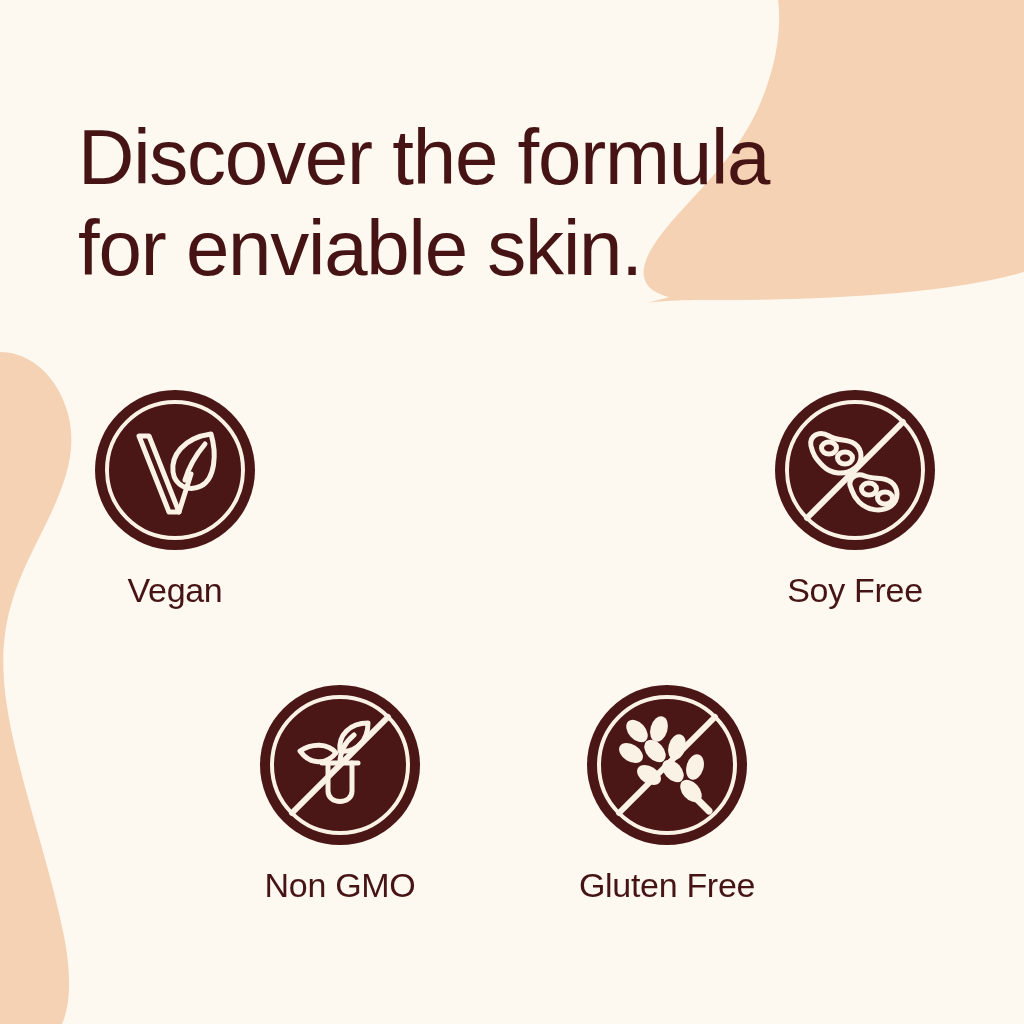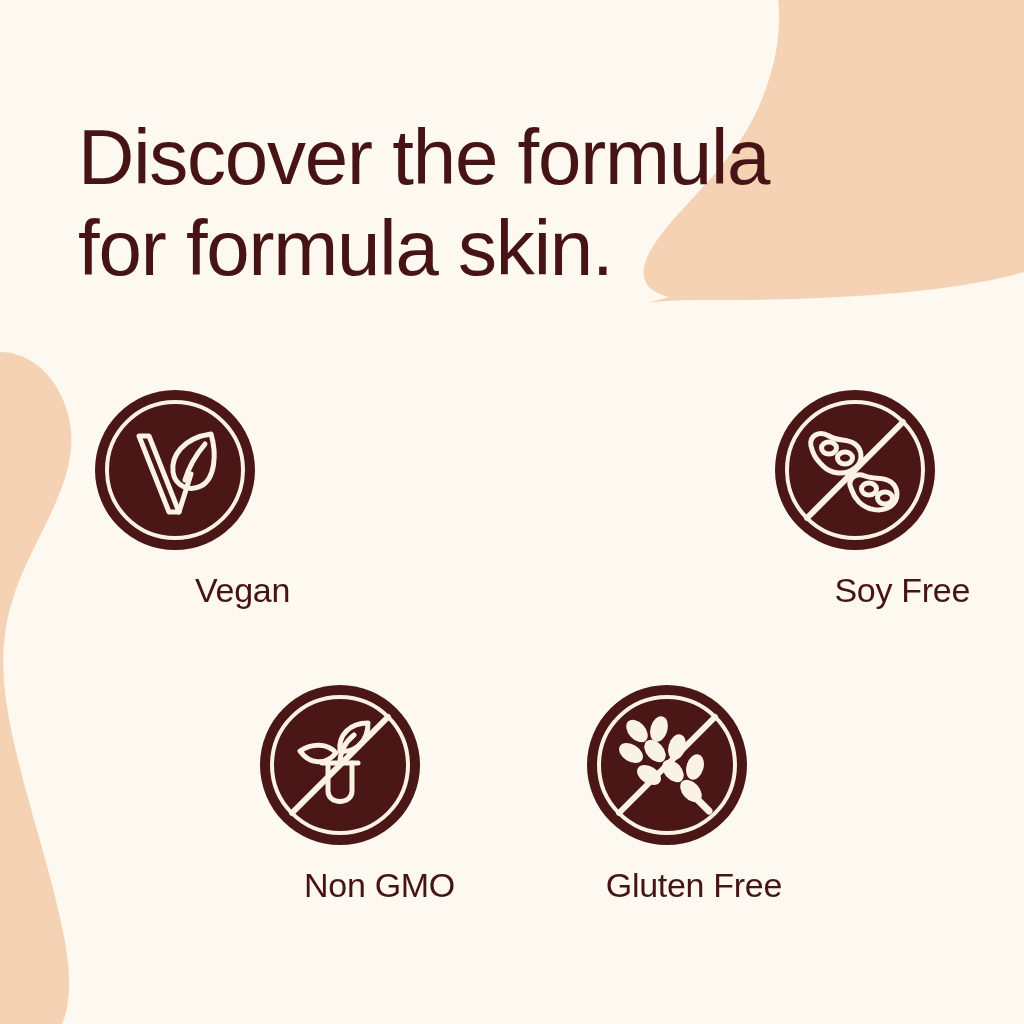--- a/index.html
+++ b/index.html
@@ -51,21 +51,21 @@
   
   .badges {
     position:absolute;
     inset:0;
     z-index:2;
   }
 
   .badge-item {
     position:absolute;
     width:230px;
-    text-align:right;
+    text-align:center;
   }
 
   .badge-disc {
     width:160px; height:160px;
     margin:0 auto;
     border-radius:50%;
     background:#4A1616;
     position:relative;
   }
 
@@ -128,21 +128,21 @@
              C 80,458 58,500 34,548
              C 8,600 -2,640 6,700
              C 16,772 48,856 64,936
              C 72,978 70,1006 62,1024
              L 0,1024
              Z"></path>
   </svg>
 
   <h1 class="headline">
     <span class="hl-line">Discover the formula</span>
-    <span class="hl-line">for formula skin.</span>
+    <span class="hl-line">for enviable skin.</span>
   </h1>
 
   <div class="badges">
 
     <div class="badge-item pos-vegan">
       <div class="badge-disc">
         <span class="ring"></span>
         <svg viewBox="0 0 140 140">
           <g fill="none" stroke="#FAF2E4" stroke-width="5" stroke-linecap="round" stroke-linejoin="round">
 

